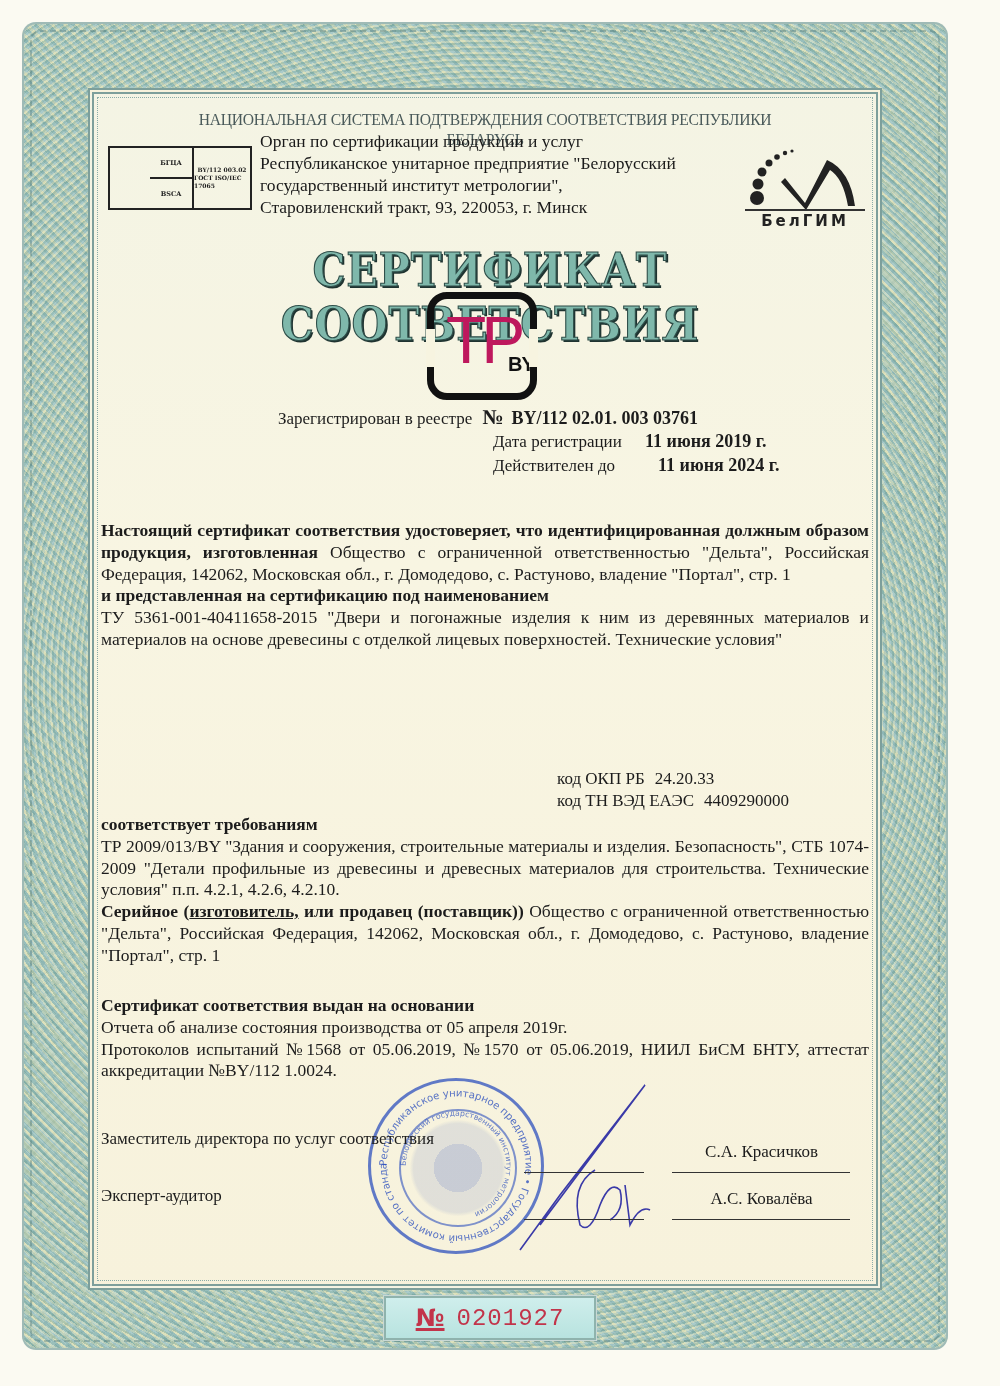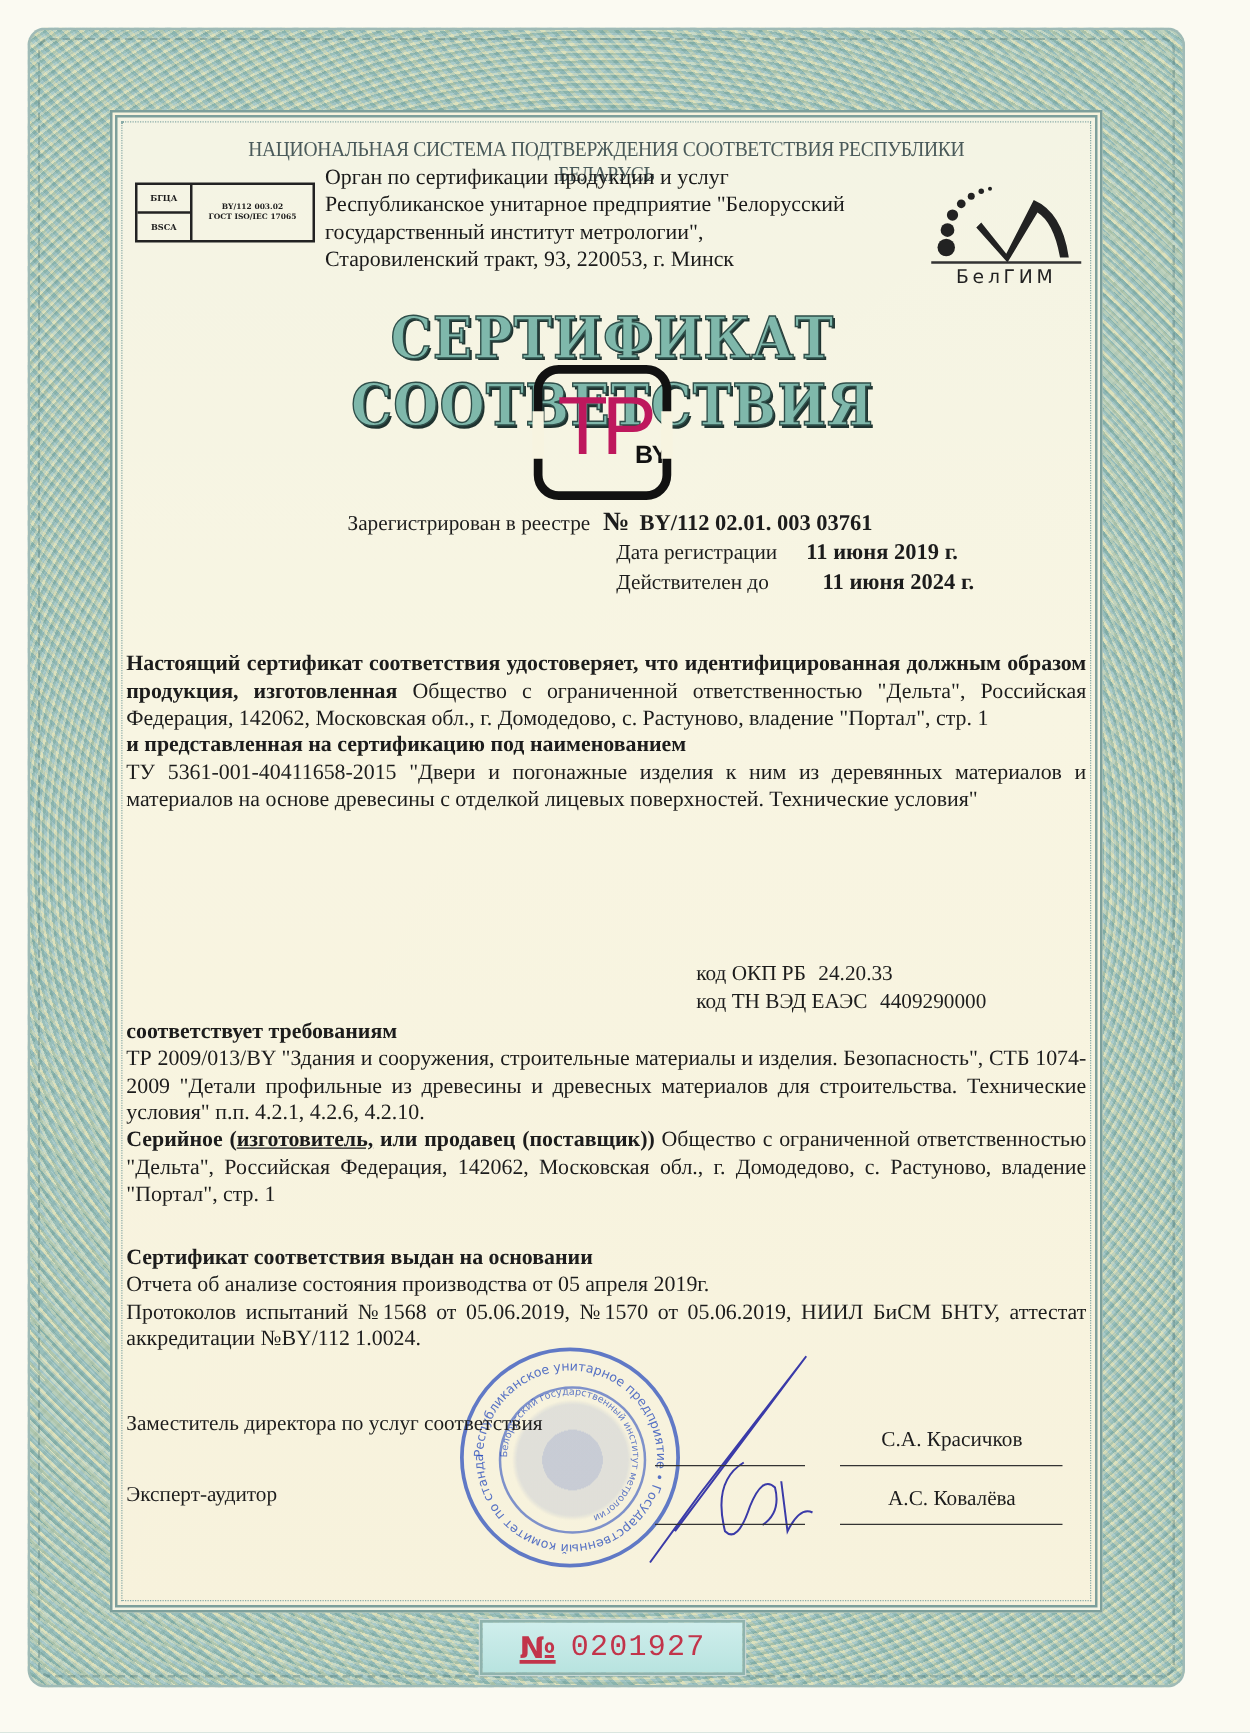--- a/index.html
+++ b/index.html
@@ -39,33 +39,33 @@
 
   .nat-system {
     left: 150px; top: 110px; width: 670px; text-align: center;
     font-size: 17px; color: #4a5a5a; letter-spacing: -0.3px; transform: scaleX(0.92); transform-origin: center;
   }
   .org-block {
     left: 260px; top: 130px; width: 460px; text-align: left;
     font-size: 17.5px; line-height: 22px; color: #1a1a1a;
   }
   .acc-box {
-    left: 108px; top: 146px; width: 144px; height: 48px;
+    left: 108px; top: 146px; width: 144px; height: 64px;
     border: 2px solid #222; display: flex; box-sizing: border-box;
-    font-family: "DejaVu Serif", serif; font-weight: bold;
+    font-family: "DejaVu Serif", serif; font-weight: bold; padding-left: 40px;
   }
   .acc-left { width: 42px; border-right: 2px solid #222; display: flex; flex-direction: column; }
   .acc-left div { flex: 1; display: flex; align-items: center; justify-content: center; font-size: 6.5px; }
   .acc-left div:first-child { border-bottom: 2px solid #222; }
   .acc-right { flex: 1; display: flex; flex-direction: column; align-items: center; justify-content: center; font-size: 6px; line-height: 8px; }
 
   .belgim { left: 745px; top: 148px; width: 120px; height: 82px; }
   .belgim-label {
     position: absolute; left: 0; bottom: 0; width: 100%; text-align: center;
-    font-family: "DejaVu Sans", sans-serif; font-weight: normal; font-size: 15px; letter-spacing: 3px; color: #222;
+    font-family: "DejaVu Sans", sans-serif; font-weight: bold; font-size: 15px; letter-spacing: 3px; color: #222;
     border-top: 2px solid #333; padding-top: 1px;
   }
 
   .cert-title {
     left: 100px; top: 243px; width: 780px; text-align: center;
     font-family: "DejaVu Serif", serif; font-weight: bold; font-size: 46px; letter-spacing: 1px;
     color: #7fb8ab;
     -webkit-text-stroke: 1.2px #2f4f4a;
     text-shadow: 2px 2px 0 #1f3330;
     transform: scaleX(0.9); transform-origin: center;

